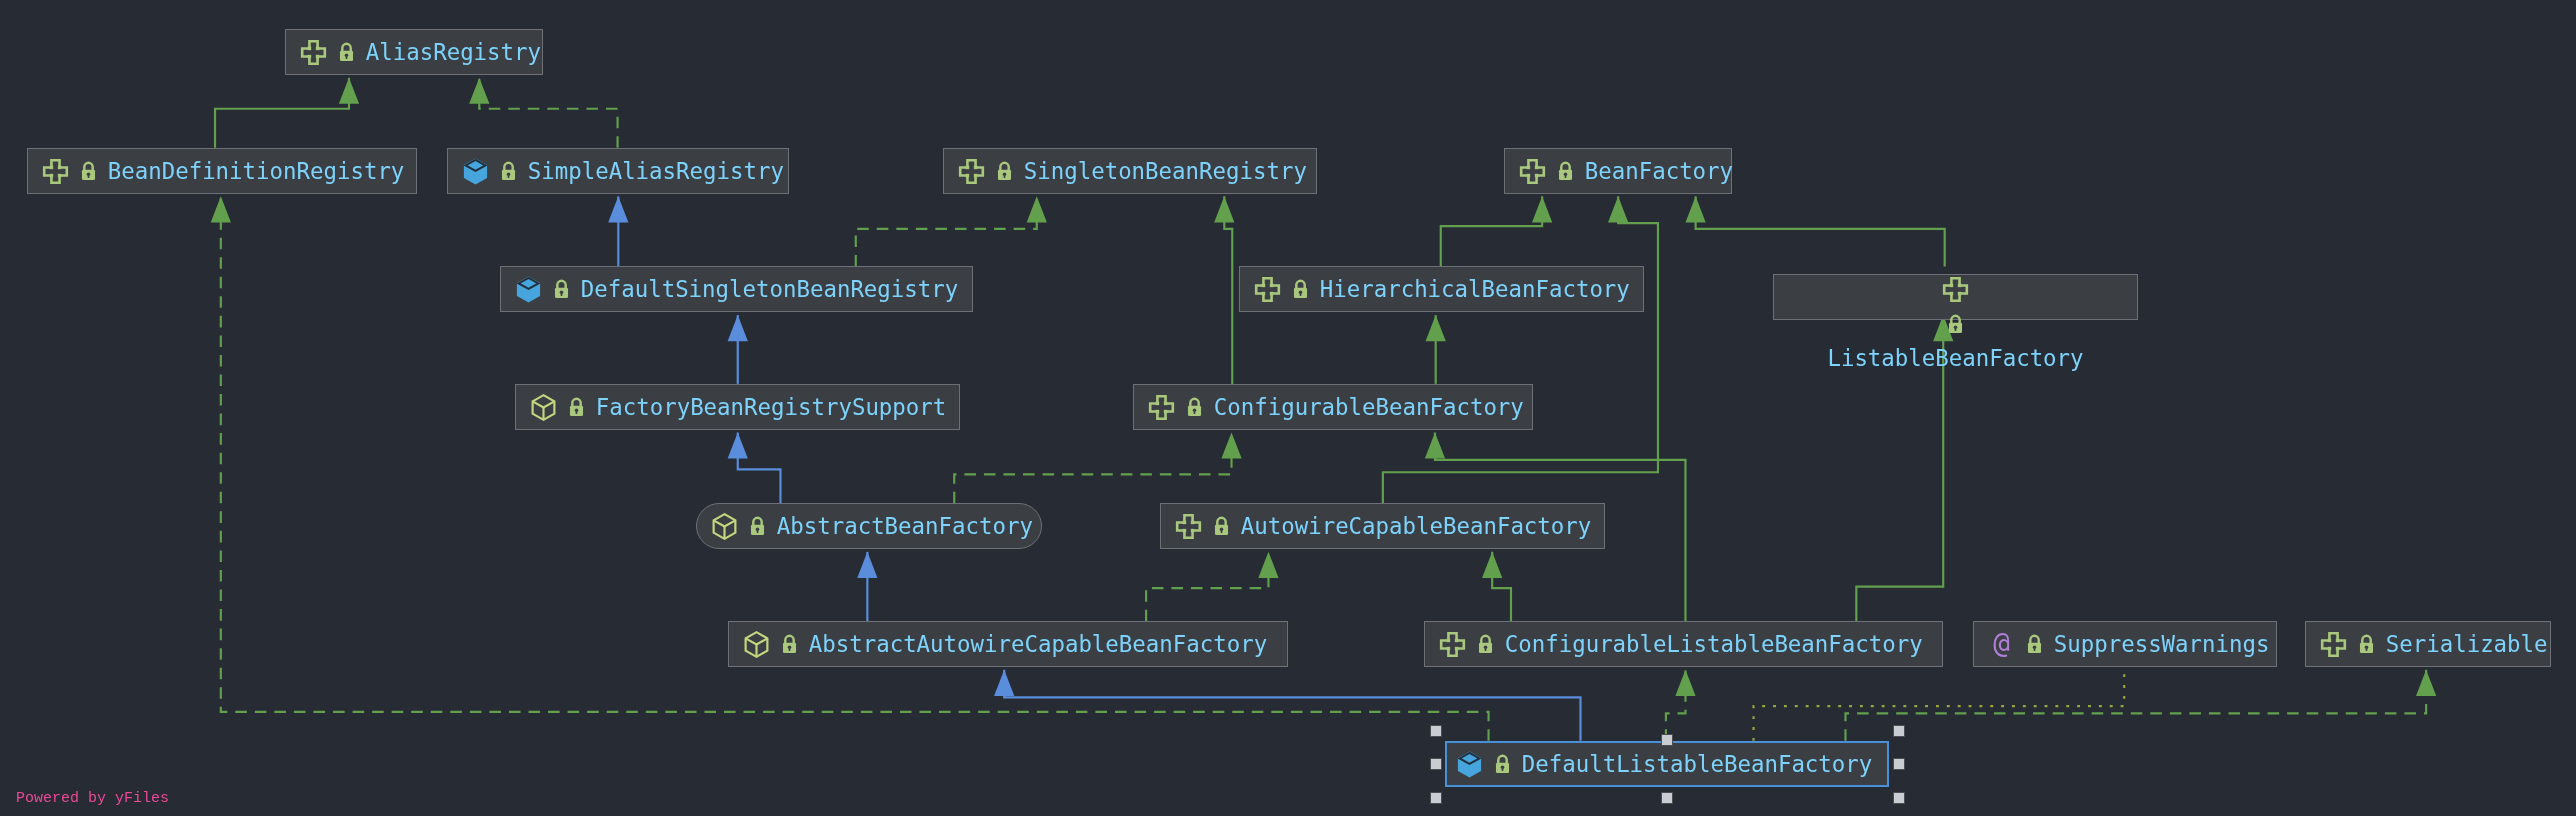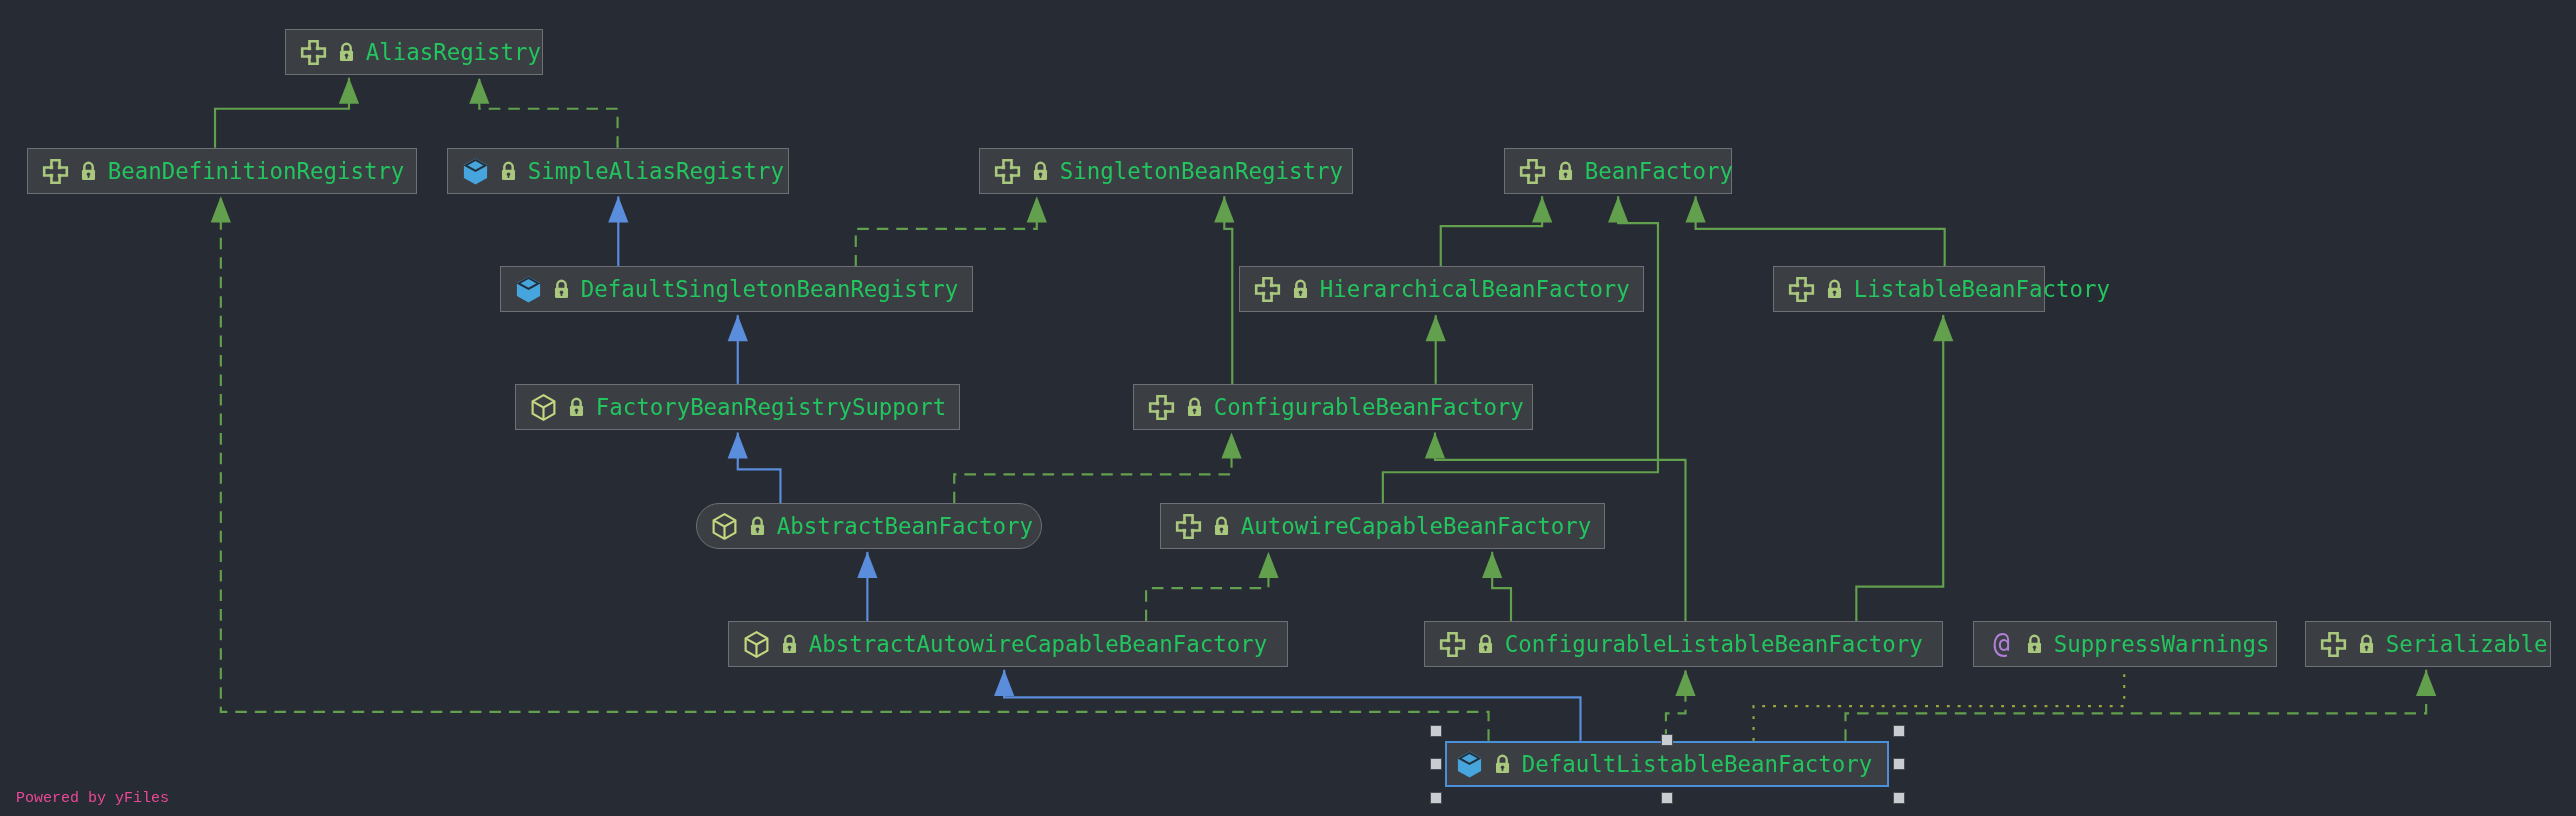--- a/index.html
+++ b/index.html
@@ -2,21 +2,21 @@
 <html style="font-size:11.6px"><head>
 <meta charset="utf-8">
 <style>
   html,body{margin:0;padding:0;background:#272b33;}
   .canvas{position:relative;overflow:hidden;background:#272b33;font-family:"DejaVu Sans Mono","Liberation Mono",monospace;}
   .edges{position:absolute;left:0;top:0;z-index:1;}
   .node{
     position:absolute;z-index:2;box-sizing:border-box;
     display:flex;align-items:center;gap:9.4px;padding:0 13px;
     background:#3b3e43;border:1.4px solid #6d7177;
-    color:#22c55e;font-size:22.4px;white-space:nowrap;cursor:default;
+    color:#7dd3fc;font-size:22.4px;white-space:nowrap;cursor:default;
   }
   .node.selected{border:2.2px solid #4a90d9;}
   .node .ticon{width:29px;height:29px;flex:0 0 auto;display:block;}
   .node .licon{width:19px;height:22.4px;flex:0 0 auto;display:block;}
   .node .lbl{display:block;}
   .handle{position:absolute;width:11.6px;height:11.6px;background:#c9cdd1;border:0.7px solid #4a4d52;z-index:3;box-sizing:border-box;}
   .watermark{
     position:absolute;left:16px;bottom:10px;z-index:4;
     font-family:Liberation Mono, monospace;
     font-size:15px;color:#ec4899;
@@ -97,21 +97,21 @@
         <polygon points="10,2 16.8,5.8 10,9.6 3.2,5.8" fill="#46a5dc" stroke="#23303c" stroke-width="1.4"></polygon>
       </svg>
       <svg class="licon" viewBox="0 0 20 24">
         <path d="M5.5 11 V7.5 a4.5 4.5 0 0 1 9 0 V11" fill="none" stroke="#a9c77d" stroke-width="2.6"></path>
         <rect x="3" y="10.5" width="14" height="11" rx="1.5" fill="#a9c77d"></rect>
         <circle cx="10" cy="15.2" r="1.9" fill="#3b3e43"></circle>
         <rect x="9.1" y="15.8" width="1.8" height="3.4" fill="#3b3e43"></rect>
       </svg>
       <span class="lbl">SimpleAliasRegistry</span>
     </div>
-    <div class="node" style="left: 943px; top: 148px; width: 374px; height: 46px; margin-left: 36px;">
+    <div class="node" style="left: 943px; top: 148px; width: 374px; height: 46px;">
       <svg class="ticon" viewBox="0 0 20 20">
         <path d="M7.2 2.2 h5.6 v5 h5 v5.6 h-5 v5 H7.2 v-5 h-5 V7.2 h5 Z" fill="none" stroke="#a9c77d" stroke-width="1.8"></path>
         <rect x="6" y="6" width="2.4" height="2.4" fill="#a9c77d"></rect>
         <rect x="11.6" y="6" width="2.4" height="2.4" fill="#a9c77d"></rect>
         <rect x="6" y="11.6" width="2.4" height="2.4" fill="#a9c77d"></rect>
         <rect x="11.6" y="11.6" width="2.4" height="2.4" fill="#a9c77d"></rect>
       </svg>
       <svg class="licon" viewBox="0 0 20 24">
         <path d="M5.5 11 V7.5 a4.5 4.5 0 0 1 9 0 V11" fill="none" stroke="#a9c77d" stroke-width="2.6"></path>
         <rect x="3" y="10.5" width="14" height="11" rx="1.5" fill="#a9c77d"></rect>
@@ -158,21 +158,21 @@
         <rect x="11.6" y="11.6" width="2.4" height="2.4" fill="#a9c77d"></rect>
       </svg>
       <svg class="licon" viewBox="0 0 20 24">
         <path d="M5.5 11 V7.5 a4.5 4.5 0 0 1 9 0 V11" fill="none" stroke="#a9c77d" stroke-width="2.6"></path>
         <rect x="3" y="10.5" width="14" height="11" rx="1.5" fill="#a9c77d"></rect>
         <circle cx="10" cy="15.2" r="1.9" fill="#3b3e43"></circle>
         <rect x="9.1" y="15.8" width="1.8" height="3.4" fill="#3b3e43"></rect>
       </svg>
       <span class="lbl">HierarchicalBeanFactory</span>
     </div>
-    <div class="node" style="left: 1773px; top: 266px; width: 272px; height: 46px;">
+    <div class="node" style="left: 1773px; top: 274px; width: 365px; height: 46px; flex-direction: column;">
       <svg class="ticon" viewBox="0 0 20 20">
         <path d="M7.2 2.2 h5.6 v5 h5 v5.6 h-5 v5 H7.2 v-5 h-5 V7.2 h5 Z" fill="none" stroke="#a9c77d" stroke-width="1.8"></path>
         <rect x="6" y="6" width="2.4" height="2.4" fill="#a9c77d"></rect>
         <rect x="11.6" y="6" width="2.4" height="2.4" fill="#a9c77d"></rect>
         <rect x="6" y="11.6" width="2.4" height="2.4" fill="#a9c77d"></rect>
         <rect x="11.6" y="11.6" width="2.4" height="2.4" fill="#a9c77d"></rect>
       </svg>
       <svg class="licon" viewBox="0 0 20 24">
         <path d="M5.5 11 V7.5 a4.5 4.5 0 0 1 9 0 V11" fill="none" stroke="#a9c77d" stroke-width="2.6"></path>
         <rect x="3" y="10.5" width="14" height="11" rx="1.5" fill="#a9c77d"></rect>

